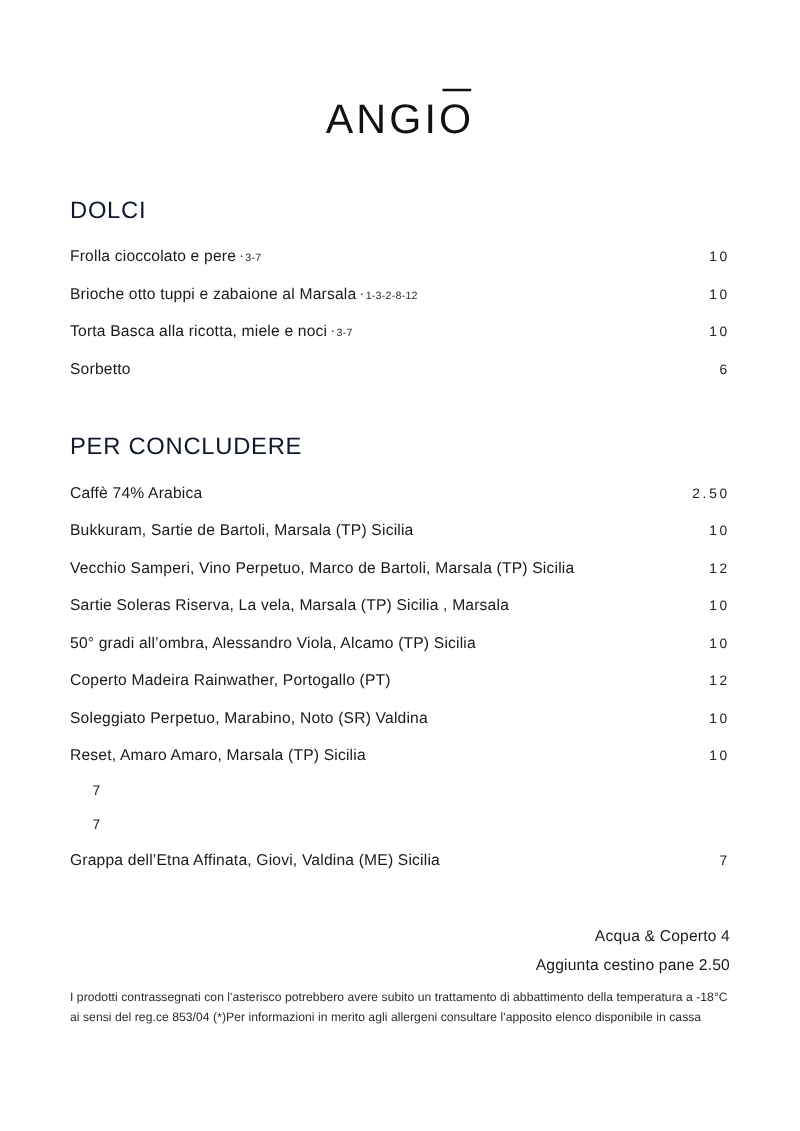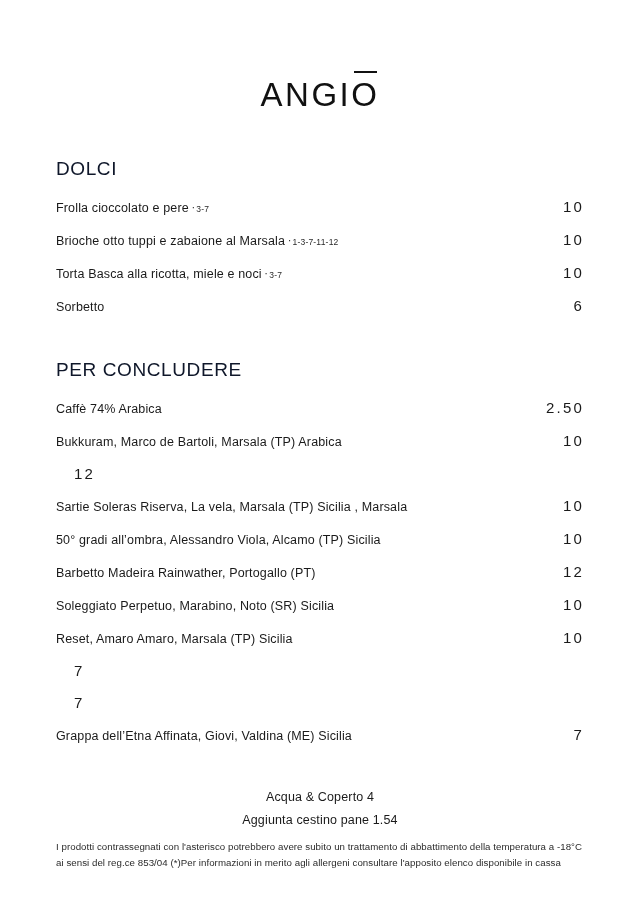--- a/index.html
+++ b/index.html
@@ -83,32 +83,32 @@
     letter-spacing: 0.2px;
     color: #2a2a2a;
     white-space: nowrap;
   }
   .allergen .dot {
     font-size: 11px;
     vertical-align: 1px;
     padding-right: 1px;
   }
   .row-price {
-    font-size: 15px;
+    font-size: 11px;
     font-weight: 400;
     letter-spacing: 2.2px;
     color: #1a1a1a;
     white-space: nowrap;
     text-align: right;
     padding-left: 18px;
   }
   
   .extras {
     margin-top: 34px;
-    text-align: center;
+    text-align: right;
   }
   .extra-line {
     font-size: 12.5px;
     letter-spacing: 0.15px;
     color: #1a1a1a;
     padding: 4.5px 0;
   }
   
   .disclaimer {
     margin-top: 8px;
@@ -129,21 +129,21 @@
   </div>
 
   <div class="section" id="section-dolci">
     <div class="section-title">DOLCI</div>
     <div class="menu-list" id="list-dolci">
         <div class="menu-row">
           <div class="row-name">Frolla cioccolato e pere<span class="allergen"> <span class="dot">·</span><span>3-7</span></span></div>
           <div class="row-price">10</div>
         </div>
         <div class="menu-row">
-          <div class="row-name">Brioche otto tuppi e zabaione al Marsala<span class="allergen"> <span class="dot">·</span><span>1-3-7-11-12</span></span></div>
+          <div class="row-name">Brioche otto tuppi e zabaione al Marsala<span class="allergen"> <span class="dot">·</span><span>1-3-2-8-12</span></span></div>
           <div class="row-price">10</div>
         </div>
         <div class="menu-row">
           <div class="row-name">Torta Basca alla ricotta, miele e noci<span class="allergen"> <span class="dot">·</span><span>3-7</span></span></div>
           <div class="row-price">10</div>
         </div>
         <div class="menu-row">
           <div class="row-name">Sorbetto</div>
           <div class="row-price">6</div>
         </div>
@@ -151,40 +151,41 @@
   </div>
 
   <div class="section" id="section-concludere">
     <div class="section-title">PER CONCLUDERE</div>
     <div class="menu-list" id="list-concludere">
         <div class="menu-row">
           <div class="row-name">Caffè 74% Arabica</div>
           <div class="row-price">2.50</div>
         </div>
         <div class="menu-row">
-          <div class="row-name">Bukkuram, Marco de Bartoli, Marsala (TP) Arabica</div>
-          <div class="row-price">10</div>
-        </div>
-        <div class="menu-row">
+          <div class="row-name">Bukkuram, Sartie de Bartoli, Marsala (TP) Sicilia</div>
+          <div class="row-price">10</div>
+        </div>
+        <div class="menu-row">
+          <div class="row-name">Vecchio Samperi, Vino Perpetuo, Marco de Bartoli, Marsala (TP) Sicilia</div>
           <div class="row-price">12</div>
         </div>
         <div class="menu-row">
           <div class="row-name">Sartie Soleras Riserva, La vela, Marsala (TP) Sicilia , Marsala</div>
           <div class="row-price">10</div>
         </div>
         <div class="menu-row">
           <div class="row-name">50° gradi all’ombra, Alessandro Viola, Alcamo (TP) Sicilia</div>
           <div class="row-price">10</div>
         </div>
         <div class="menu-row">
-          <div class="row-name">Barbetto Madeira Rainwather, Portogallo (PT)</div>
+          <div class="row-name">Coperto Madeira Rainwather, Portogallo (PT)</div>
           <div class="row-price">12</div>
         </div>
         <div class="menu-row">
-          <div class="row-name">Soleggiato Perpetuo, Marabino, Noto (SR) Sicilia</div>
+          <div class="row-name">Soleggiato Perpetuo, Marabino, Noto (SR) Valdina</div>
           <div class="row-price">10</div>
         </div>
         <div class="menu-row">
           <div class="row-name">Reset, Amaro Amaro, Marsala (TP) Sicilia</div>
           <div class="row-price">10</div>
         </div>
         <div class="menu-row">
           <div class="row-price">7</div>
         </div>
         <div class="menu-row">
@@ -192,18 +193,18 @@
         </div>
         <div class="menu-row">
           <div class="row-name">Grappa dell’Etna Affinata, Giovi, Valdina (ME) Sicilia</div>
           <div class="row-price">7</div>
         </div>
       </div>
   </div>
 
   <div class="extras" id="extras-list">
       <div class="extra-line">Acqua &amp; Coperto 4</div>
-      <div class="extra-line">Aggiunta cestino pane 1.54</div>
+      <div class="extra-line">Aggiunta cestino pane 2.50</div>
     </div>
 
   <div class="disclaimer">I prodotti contrassegnati con l'asterisco potrebbero avere subito un trattamento di abbattimento della temperatura a -18°C ai sensi del reg.ce 853/04 (*)Per informazioni in merito agli allergeni consultare l'apposito elenco disponibile in cassa</div>
 
 </div>
 
 </body></html>

